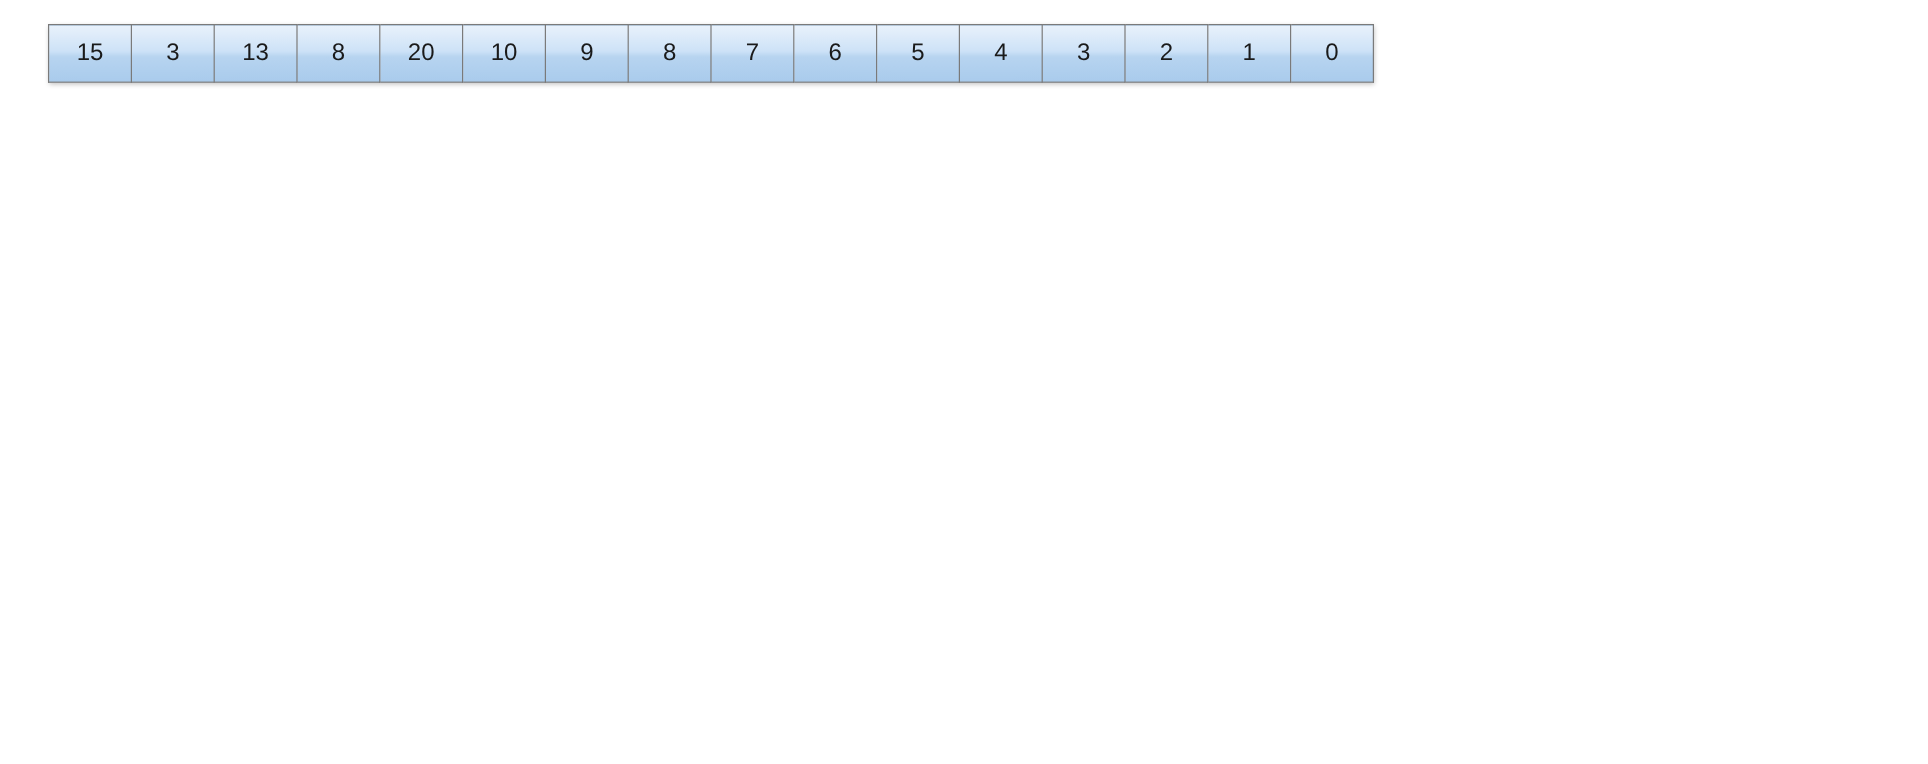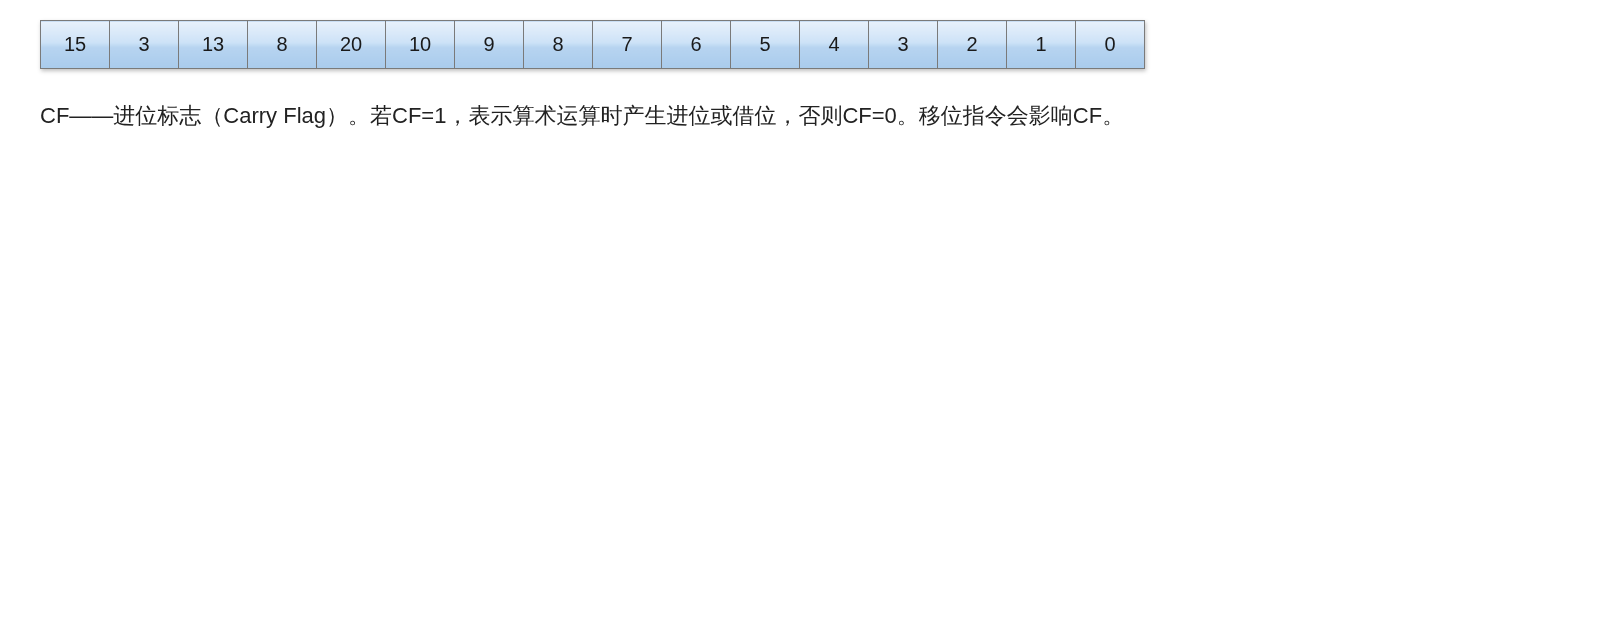--- a/index.html
+++ b/index.html
@@ -8,21 +8,21 @@
       box-sizing: border-box;
     }
     body {
       font-family: "Microsoft YaHei", "PingFang SC", Arial, sans-serif;
       background: #ffffff;
       padding: 20px 40px;
       width: 1607px;
     }
     .flag-table {
       border-collapse: collapse;
-      margin-bottom: 16px;
+      margin-bottom: 40px;
       box-shadow: 1px 2px 4px rgba(0,0,0,0.25);
     }
     .flag-table td {
       width: 69px;
       height: 48px;
       border: 1px solid #7a7a7a;
       text-align: center;
       vertical-align: middle;
       font-size: 20px;
     }
@@ -67,14 +67,13 @@
     <td>4</td>
     <td>3</td>
     <td>2</td>
     <td>1</td>
     <td>0</td>
   </tr>
 </tbody>
   </table>
 
 <div class="desc">
-  <p>CF——进位标志（Carry Flag）。若CF=1，表示算术运算时产生进位或借位，否则CF=0。移位指令会影响CF。</p>
 </div>
 
 </body></html>

